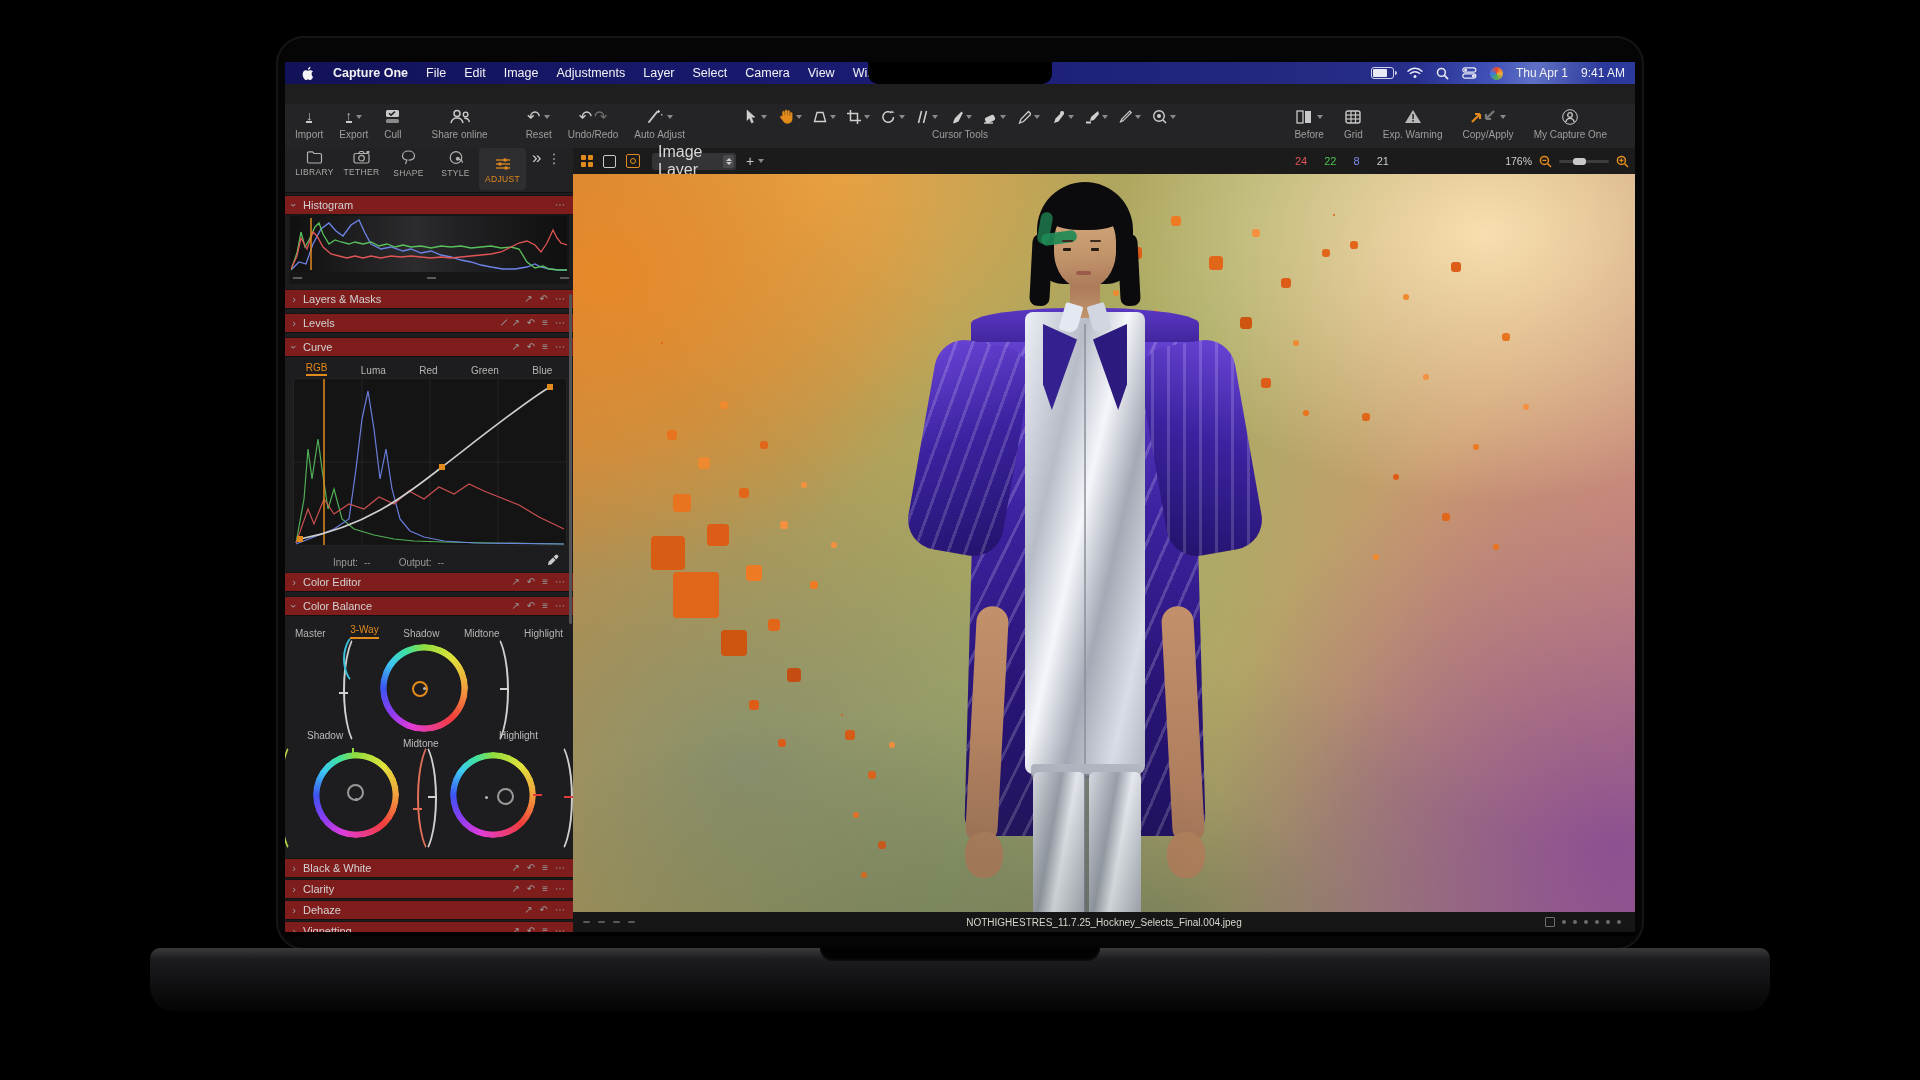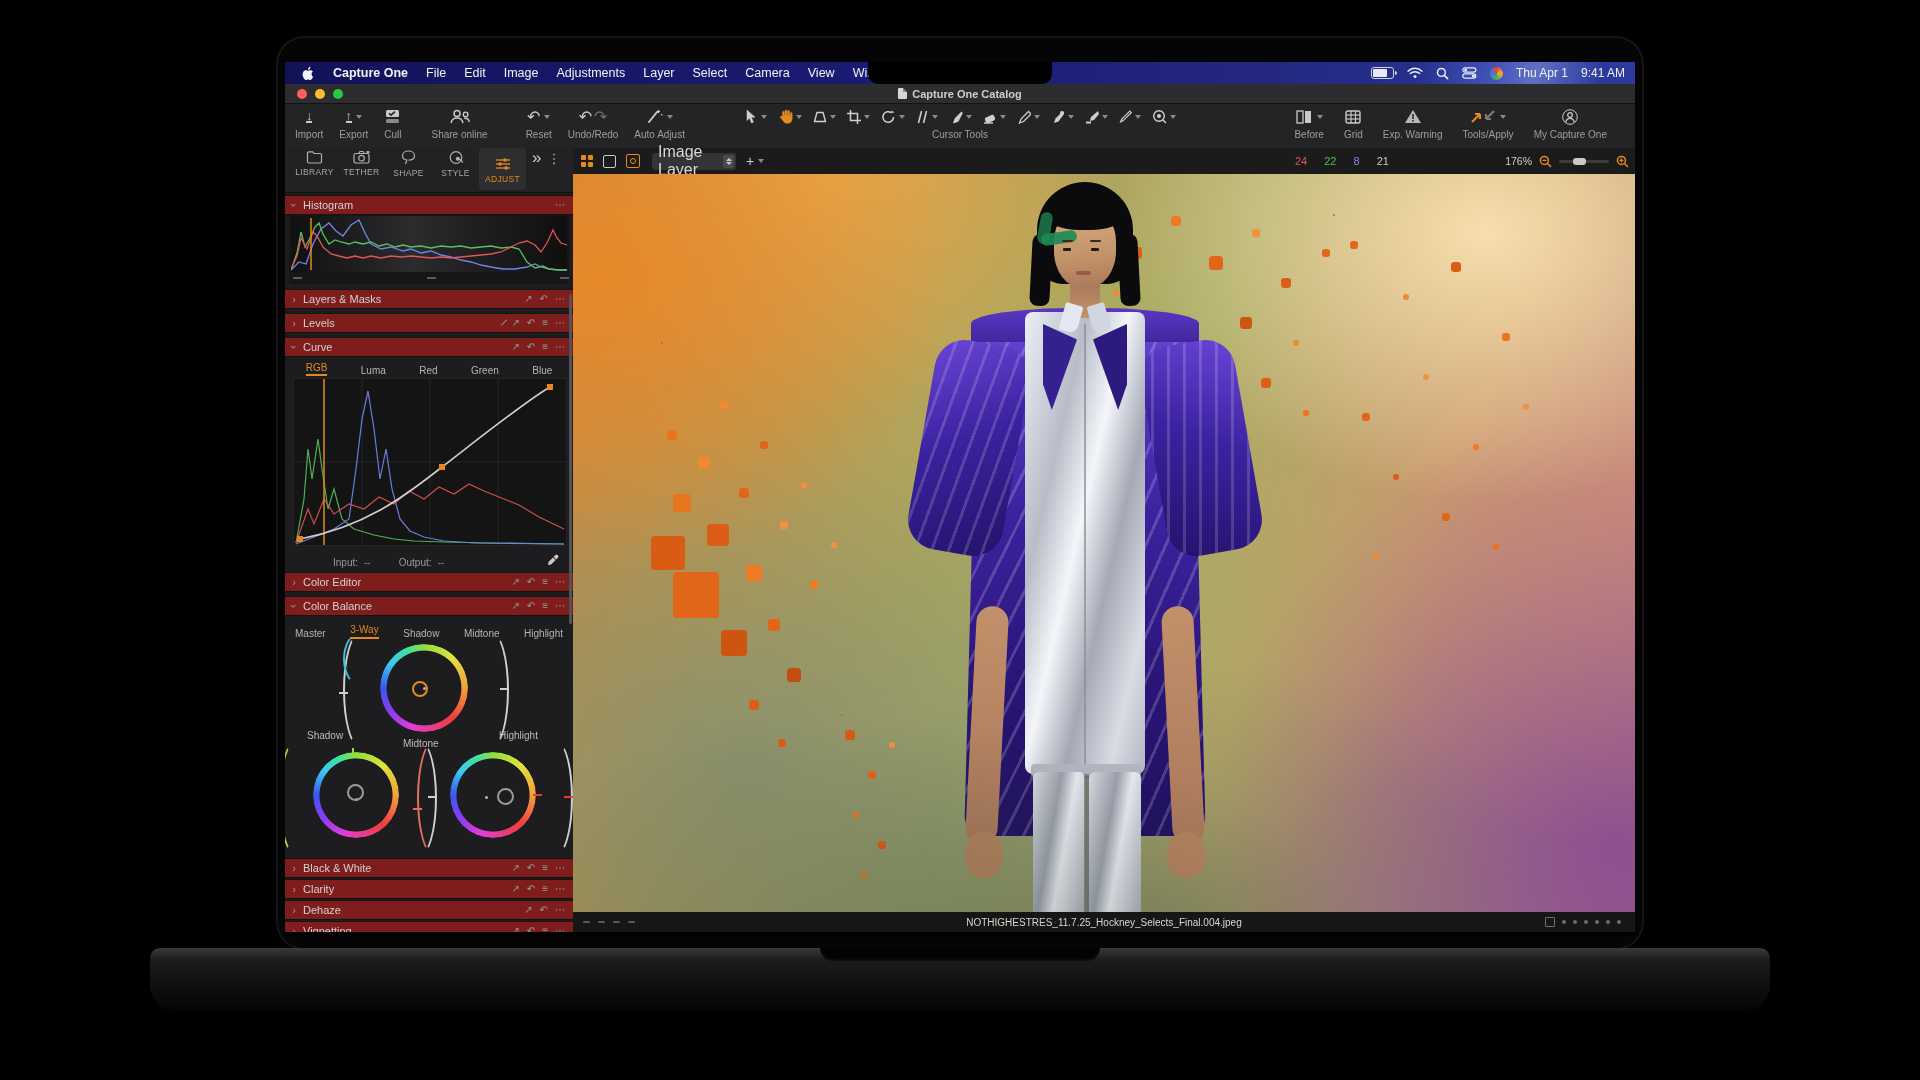--- a/index.html
+++ b/index.html
@@ -237,29 +237,20 @@
         </svg>
         <span class="appdot"></span>
         <span>Thu Apr 1</span>
         <span>9:41 AM</span>
       </div>
     </div>
     <div class="notch"></div>
 
     <div class="window">
 
-      <div class="titlebar">
-        <div class="lights">
-          <span class="light" style="background:#ff5f57"></span>
-          <span class="light" style="background:#febc2e"></span>
-          <span class="light" style="background:#28c840"></span>
-        </div>
-        <span class="doc-ico"></span>
-        <span>Capture One Catalog</span>
-      </div>
 
       <div class="toolbar">
         <div class="tgroup" style="left:10px;gap:16px;">
           <div class="tbtn">
             <span class="ic">
                 <span class="uline">↓</span>
               </span>
             <span>Import</span>
           </div>
           <div class="tbtn">
@@ -443,21 +434,21 @@
             <span>Exp. Warning</span>
           </div>
           <div class="tbtn">
             <span class="ic">
               <svg class="tico" width="26" height="15" viewBox="0 0 26 15">
                 <path d="M2 13L10 5M10 5h-5M10 5v5" stroke="#e28a1c" stroke-width="2.2" fill="none"></path>
                 <path d="M24 2l-8 8M16 10h5M16 10V5" stroke="#7a7a7a" stroke-width="2.2" fill="none"></path>
               </svg>
                 <span class="caret"></span>
               </span>
-            <span>Tools/Apply</span>
+            <span>Copy/Apply</span>
           </div>
           <div class="tbtn">
             <span class="ic">
               <svg class="tico" width="16" height="16" viewBox="0 0 16 16">
                 <circle cx="8" cy="8" r="7.3" stroke="#c9c9c9" stroke-width="1" fill="none"></circle>
                 <circle cx="8" cy="6" r="2.3" stroke="#c9c9c9" stroke-width="1.3" fill="none"></circle>
                 <path d="M3.8 13c.6-2.4 2.3-3.6 4.2-3.6s3.6 1.2 4.2 3.6" stroke="#c9c9c9" stroke-width="1.3" fill="none"></path>
               </svg>
               </span>
             <span>My Capture One</span>

